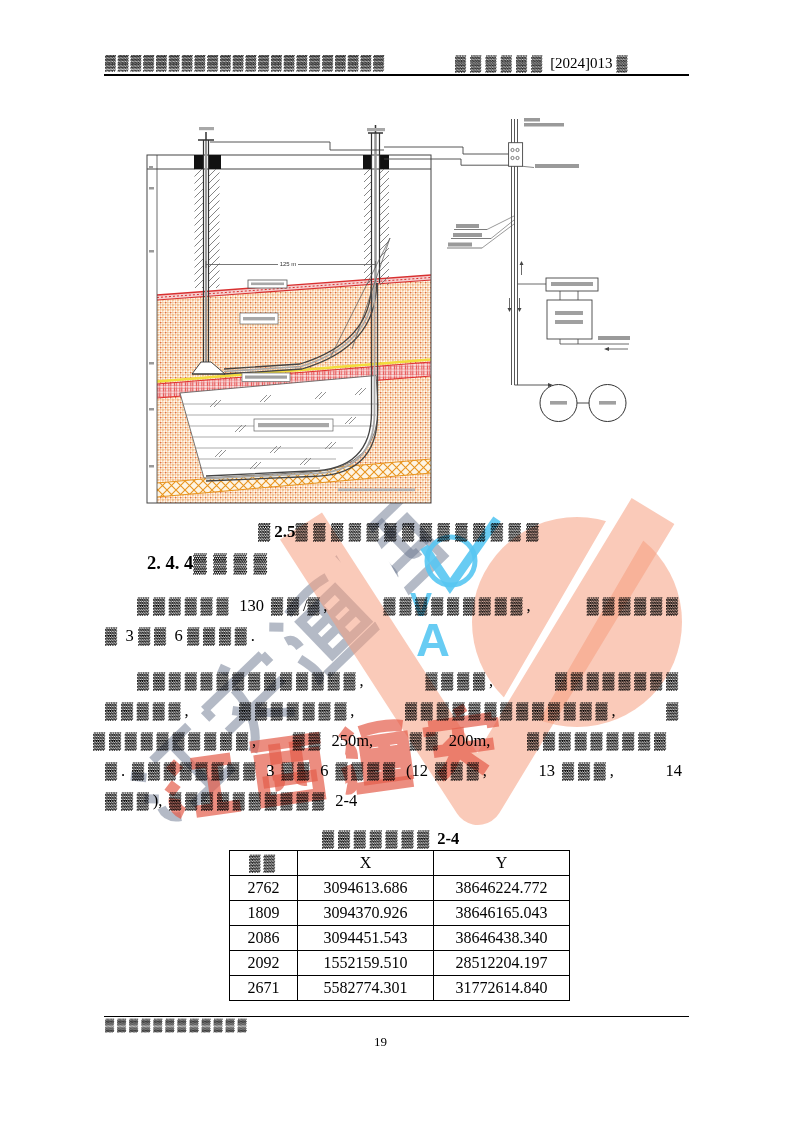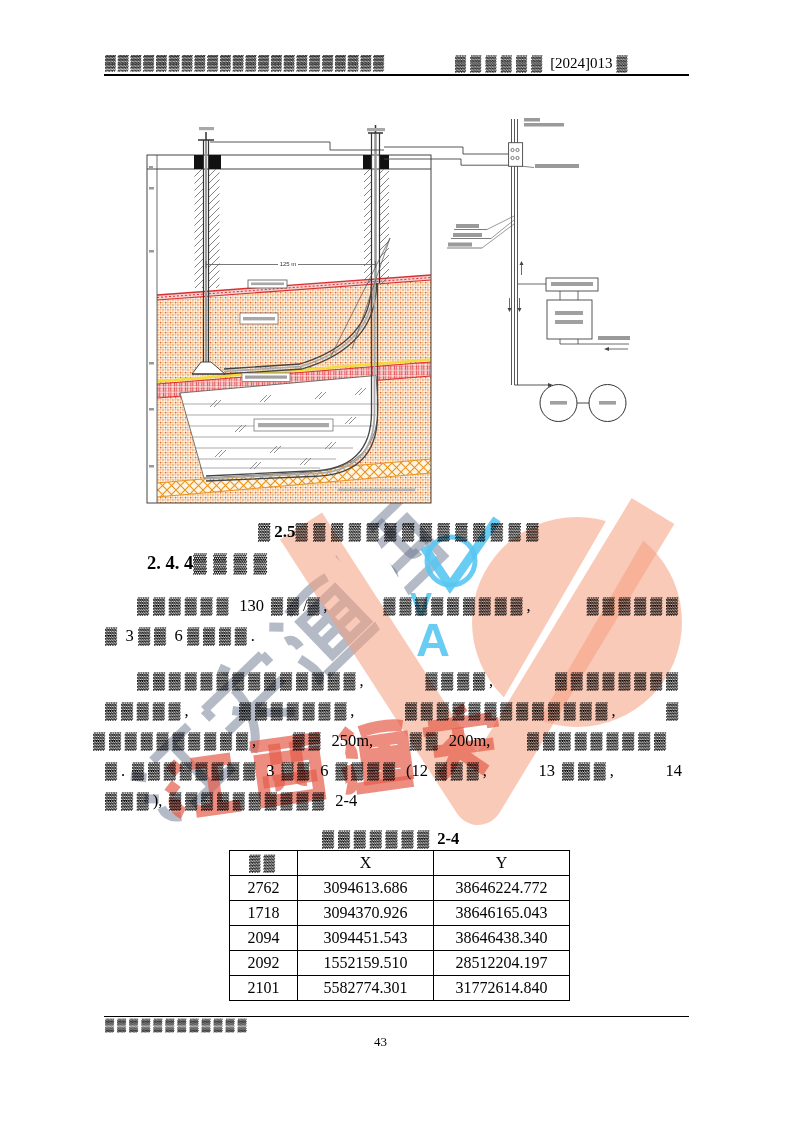--- a/index.html
+++ b/index.html
@@ -304,39 +304,39 @@
         <td style="width:67px"><c class="t">▒▒</c></td>
         <td style="width:135px">X</td>
         <td style="width:135px">Y</td>
       </tr>
 <tr style="height:25px">
         <td>2762</td>
         <td>3094613.686</td>
         <td>38646224.772</td>
       </tr>
 <tr style="height:25px">
-        <td>1718</td>
+        <td>1809</td>
         <td>3094370.926</td>
         <td>38646165.043</td>
       </tr>
 <tr style="height:25px">
-        <td>2094</td>
+        <td>2086</td>
         <td>3094451.543</td>
         <td>38646438.340</td>
       </tr>
 <tr style="height:25px">
         <td>2092</td>
         <td>1552159.510</td>
         <td>28512204.197</td>
       </tr>
 <tr style="height:25px">
-        <td>2101</td>
+        <td>2671</td>
         <td>5582774.301</td>
         <td>31772614.840</td>
       </tr>
 </tbody>
   </table>
 
 <div class="abs" style="left:104px;top:1016px;width:585px;height:1.4px;background:#000;z-index:3"></div>
 
 <div class="abs" style="left:105px;top:1018px;font-size:12.5px;z-index:3"><c class="t">▒▒▒▒▒▒▒▒▒▒▒▒</c></div>
 
-<div class="abs" style="left:374px;top:1034px;font-size:13px;z-index:3">43</div>
+<div class="abs" style="left:374px;top:1034px;font-size:13px;z-index:3">19</div>
 
 </body></html>

